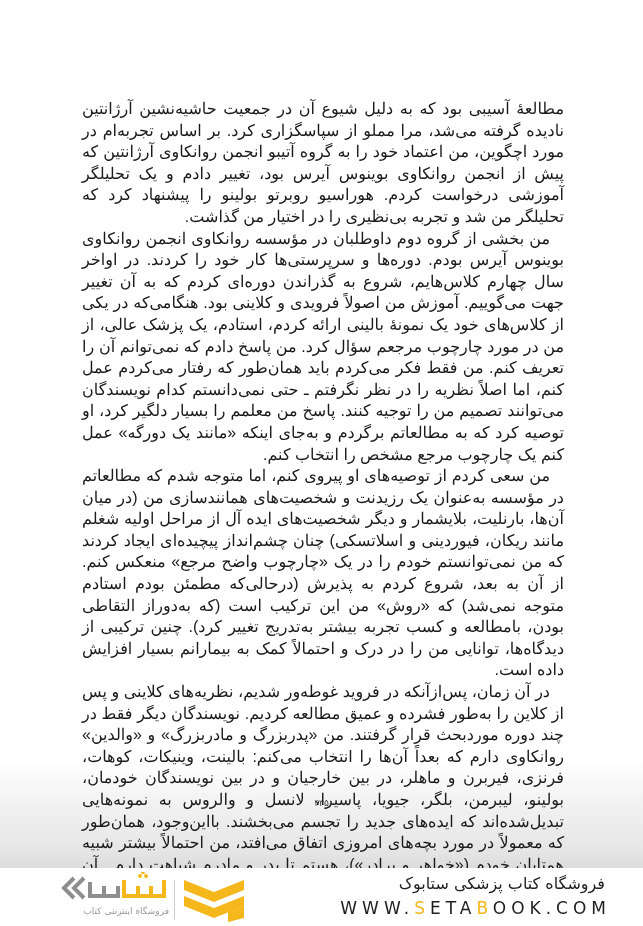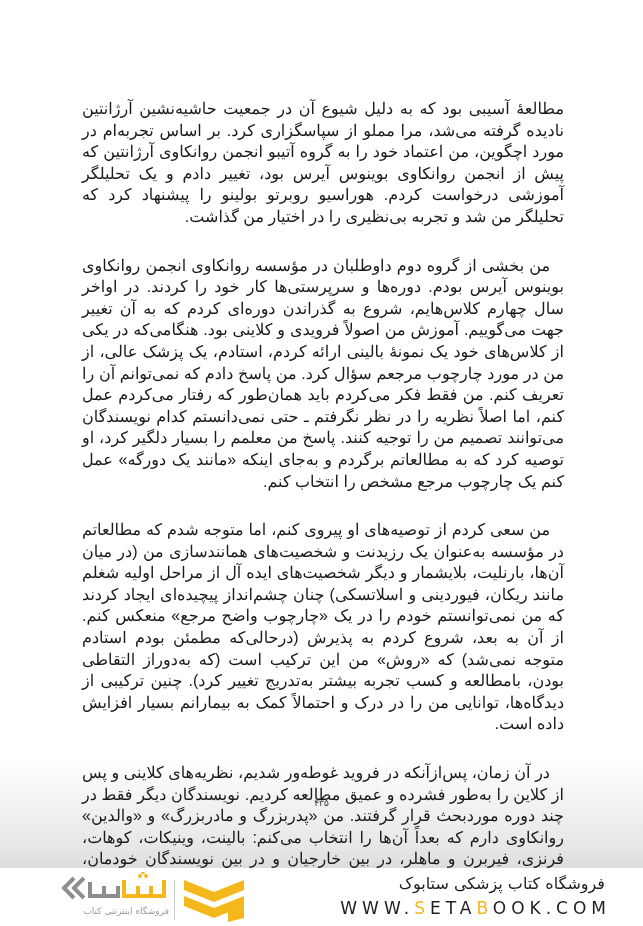--- a/index.html
+++ b/index.html
@@ -13,21 +13,21 @@
     background: linear-gradient(to bottom, #ffffff 0px, #ffffff 760px, #f3f3f3 800px, #e6e6e6 850px, #dcdcdc 868px);
   }
   .text-block {
     position: absolute; left: 82px; top: 98px; width: 482px;
     direction: rtl; text-align: justify;
     font-family: Liberation Sans, sans-serif;
     font-size: 16px; line-height: 21.6px; color: #1a1a1a;
     letter-spacing: -0.1px;
   }
   .text-block p { margin: 0; text-align-last: right; }
-  .text-block p.indent { text-indent: 14px; margin-top: 27px; }
+  .text-block p.indent { text-indent: 14px; }
   .page-number {
     position: absolute; left: 0; width: 643px; top: 798px;
     text-align: center; font-size: 9px; color: #333; direction: rtl;
   }
   .footer {
     position: absolute; left: 0; top: 868px; width: 643px; height: 58px;
     background: #ffffff;
   }
   .footer-store-name {
     position: absolute; right: 38px; top: 6px;

